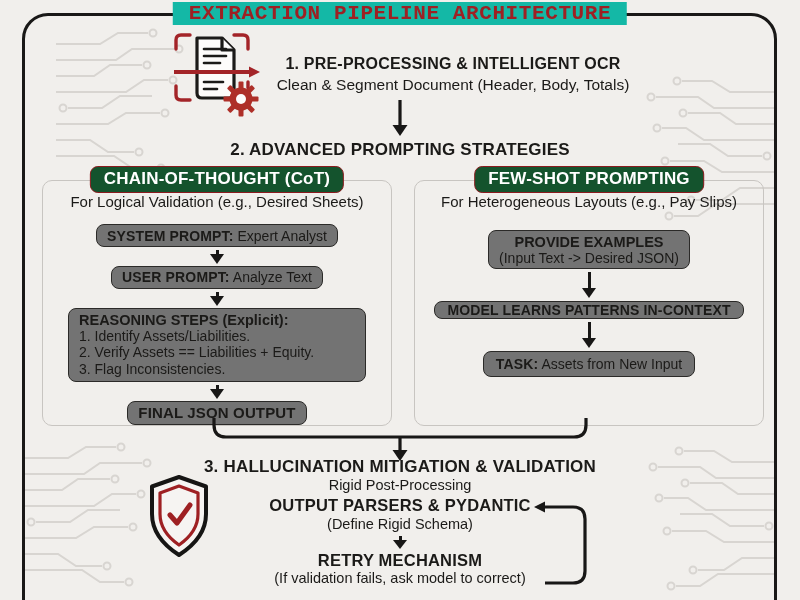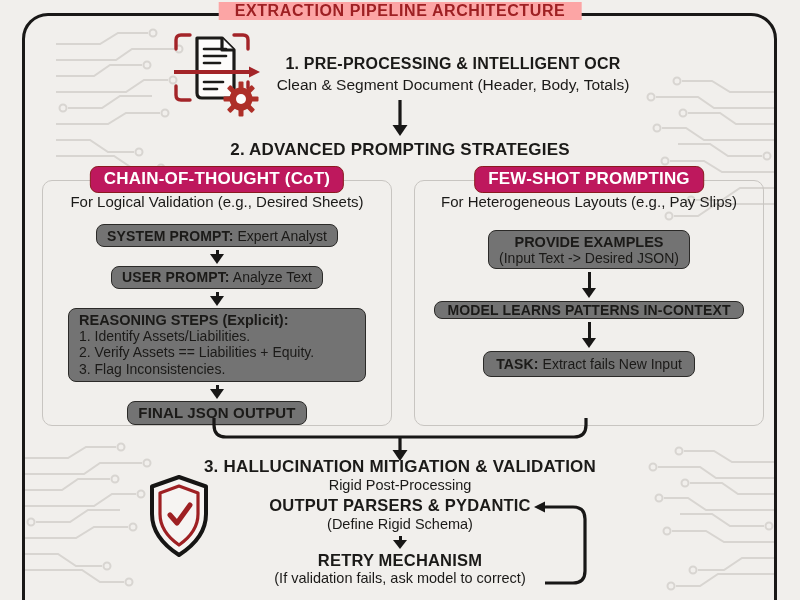--- a/index.html
+++ b/index.html
@@ -13,42 +13,43 @@
   
   .frame{
     left:22px;top:13px;width:749px;height:620px;
     border:3.5px solid #191817;border-radius:26px;
   }
   
   svg.circuit{pointer-events:none;}
   
   .page-title{
     top:2px;left:50%;transform:translateX(-50%);
-    background:#fca5a5;padding:0 16px;white-space:nowrap;
-    font-size:16px;font-weight:700;letter-spacing:.6px;color:#9e2023;
+    background:#14b8a6;padding:0 16px;white-space:nowrap;
+    font-size:21px;font-weight:700;letter-spacing:.6px;color:#9e2023;
     z-index:5;
+    font-family:Liberation Mono, monospace;
   }
   
   .step1{top:30px;left:0;width:100%;display:flex;justify-content:center;align-items:center;gap:14px;}
   .step1-text{text-align:center;}
   .h1line{font-size:16px;font-weight:700;letter-spacing:.2px;}
   .s1sub{font-size:15.5px;margin-top:3px;}
   
   .step2-heading{top:140px;left:0;width:100%;text-align:center;font-size:17px;font-weight:700;letter-spacing:.2px;}
   
   .panel{
     top:180px;height:244px;width:348px;
     border:1.6px solid #c8c5c1;border-radius:10px;
     display:flex;flex-direction:column;align-items:center;
   }
   .panel.left{left:42px;}
   .panel.right{left:414px;}
   .badge{
     position:absolute;top:-15px;left:50%;transform:translateX(-50%);
-    background:#be185d;border:1px solid #8a1a1e;color:#fff;
+    background:#14532d;border:1px solid #8a1a1e;color:#fff;
     font-size:17px;font-weight:700;letter-spacing:.2px;white-space:nowrap;
     padding:2px 13px 3px;border-radius:8px;
   }
   .panel-sub{margin-top:12px;font-size:15px;white-space:nowrap;}
   .fbox{
     background:#737373;border:1.6px solid #2b2a28;border-radius:8px;
     padding:2.5px 10px;font-size:14px;white-space:nowrap;text-align:center;
   }
   .fbox b{letter-spacing:.15px;}
   .rs{width:276px;white-space:normal;padding:3px 10px 4px;}
@@ -189,21 +190,21 @@
 <div class="abs panel right">
   <div class="badge">FEW-SHOT PROMPTING</div>
   <div class="panel-sub">For Heterogeneous Layouts (e.g., Pay Slips)</div>
   <div class="fbox mt20">
     <div style="font-weight:700;font-size:14.5px">PROVIDE EXAMPLES</div>
     <div>(Input Text -&gt; Desired JSON)</div>
   </div>
   <div class="arr t"></div>
   <div class="fbox" style="padding:0 12px"><b>MODEL LEARNS PATTERNS IN-CONTEXT</b></div>
   <div class="arr t"></div>
-  <div class="fbox" style="padding:4px 12px"><b>TASK:</b><span> Extract fails New Input</span></div>
+  <div class="fbox" style="padding:4px 12px"><b>TASK:</b><span> Assets from New Input</span></div>
 </div>
 
 <svg class="abs" style="left:0;top:405px" width="800" height="62">
   <path d="M214,13 V20 Q214,32 226,32 H574 Q586,32 586,20 V13" fill="none" stroke="#181716" stroke-width="3.2"></path>
   <line x1="400" y1="32" x2="400" y2="45" stroke="#181716" stroke-width="3.2"></line>
   <polygon points="392.5,45 407.5,45 400,56" fill="#181716"></polygon>
 </svg>
 
 <svg class="abs" style="left:146px;top:474px" width="66" height="84" viewBox="0 0 66 84">
   <path d="M33,3 L60,12.5 L60,40 C60,59 47,72 33,81 C19,72 6,59 6,40 L6,12.5 Z" fill="#f6f4f2" stroke="#161514" stroke-width="4" stroke-linejoin="round"></path>

